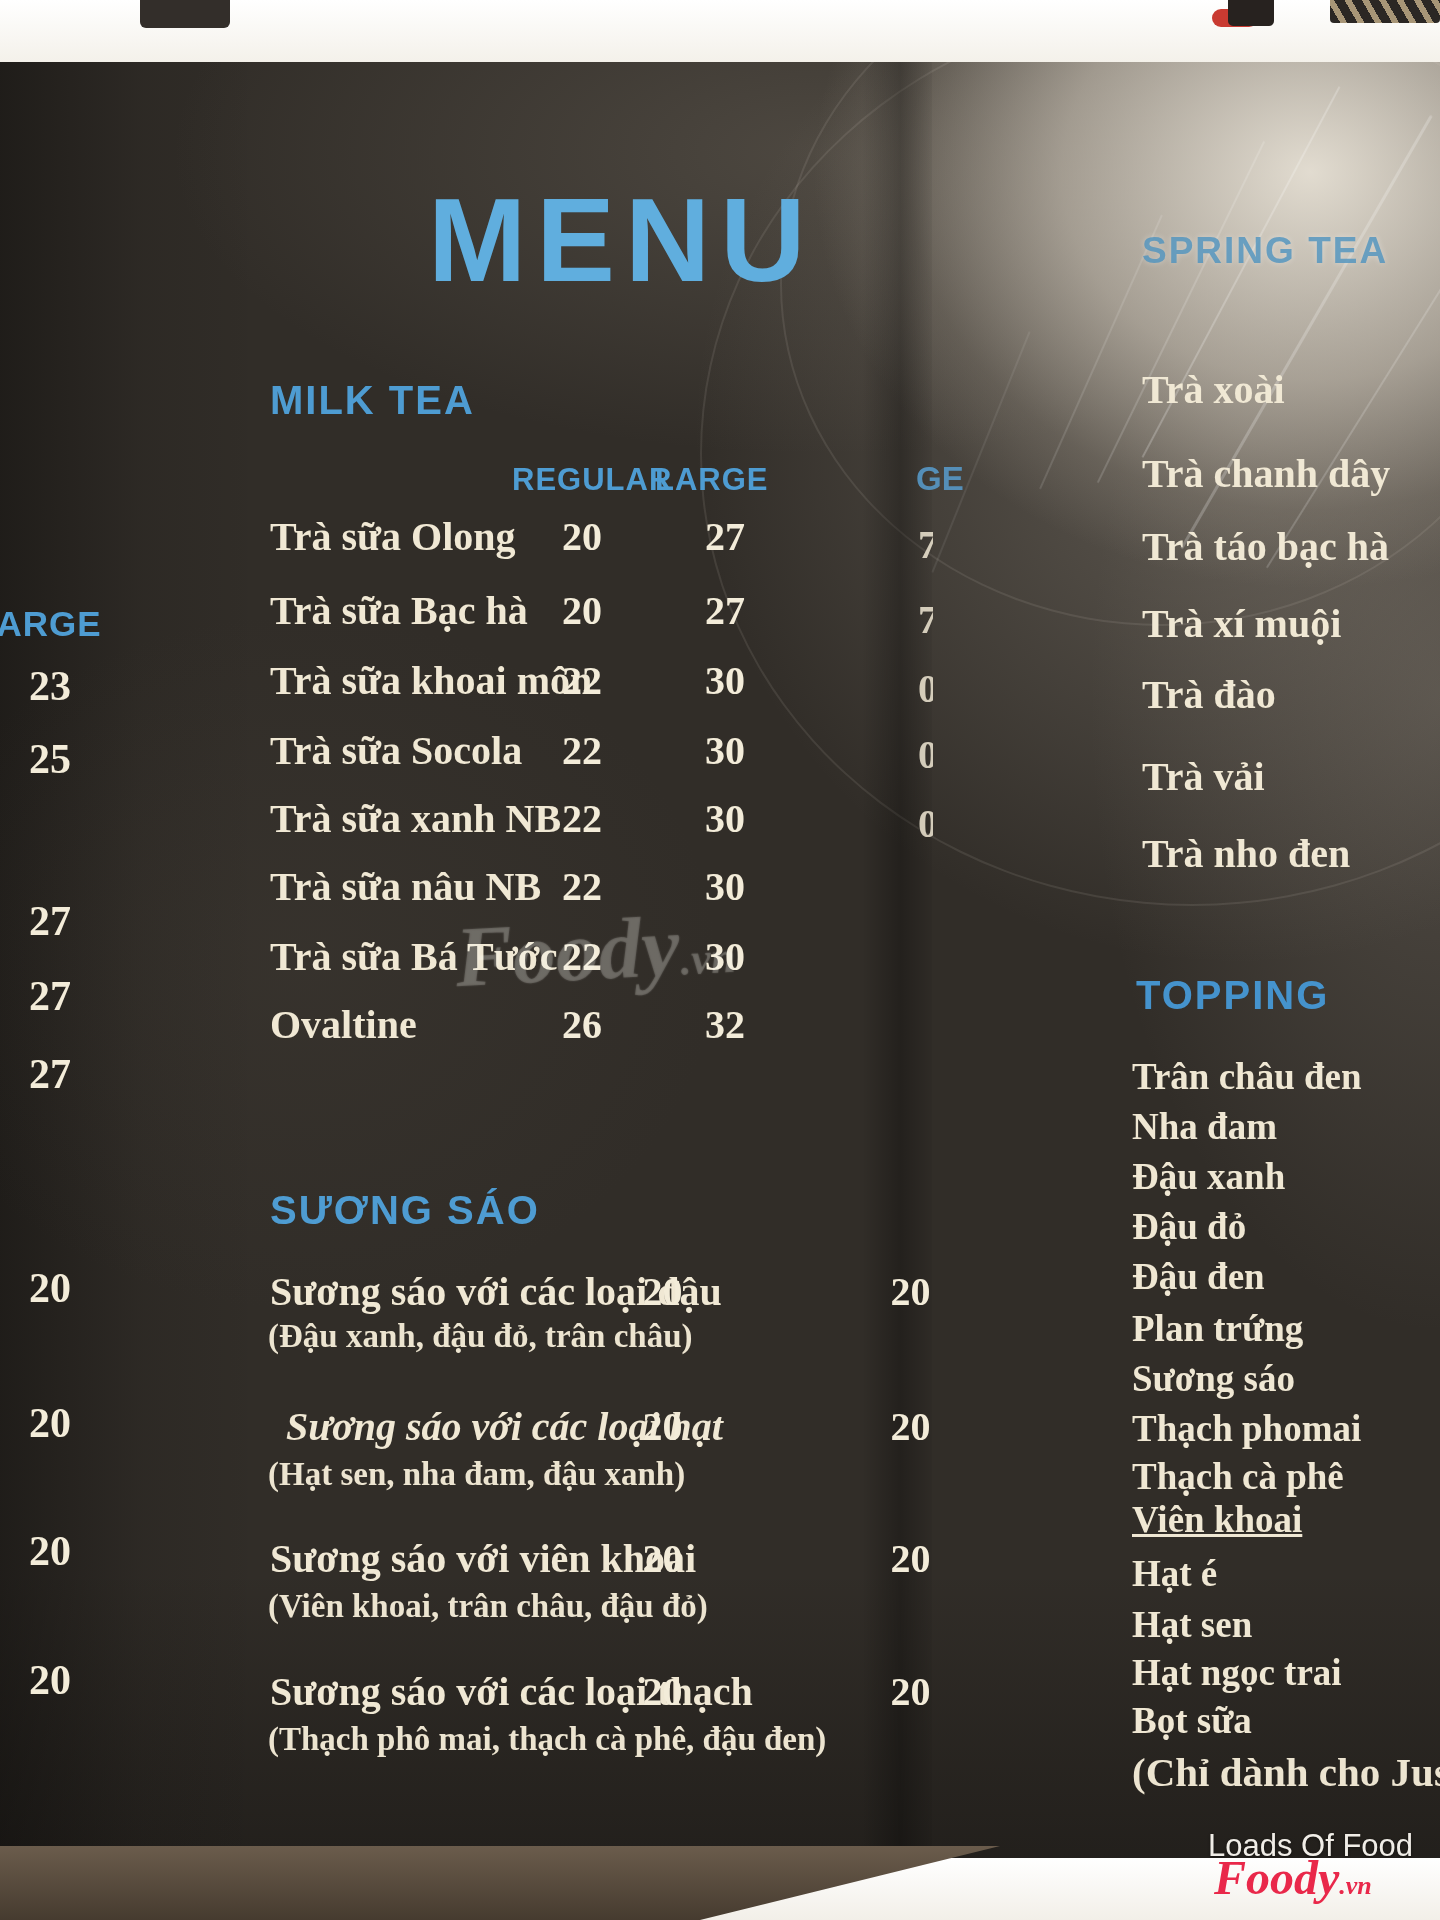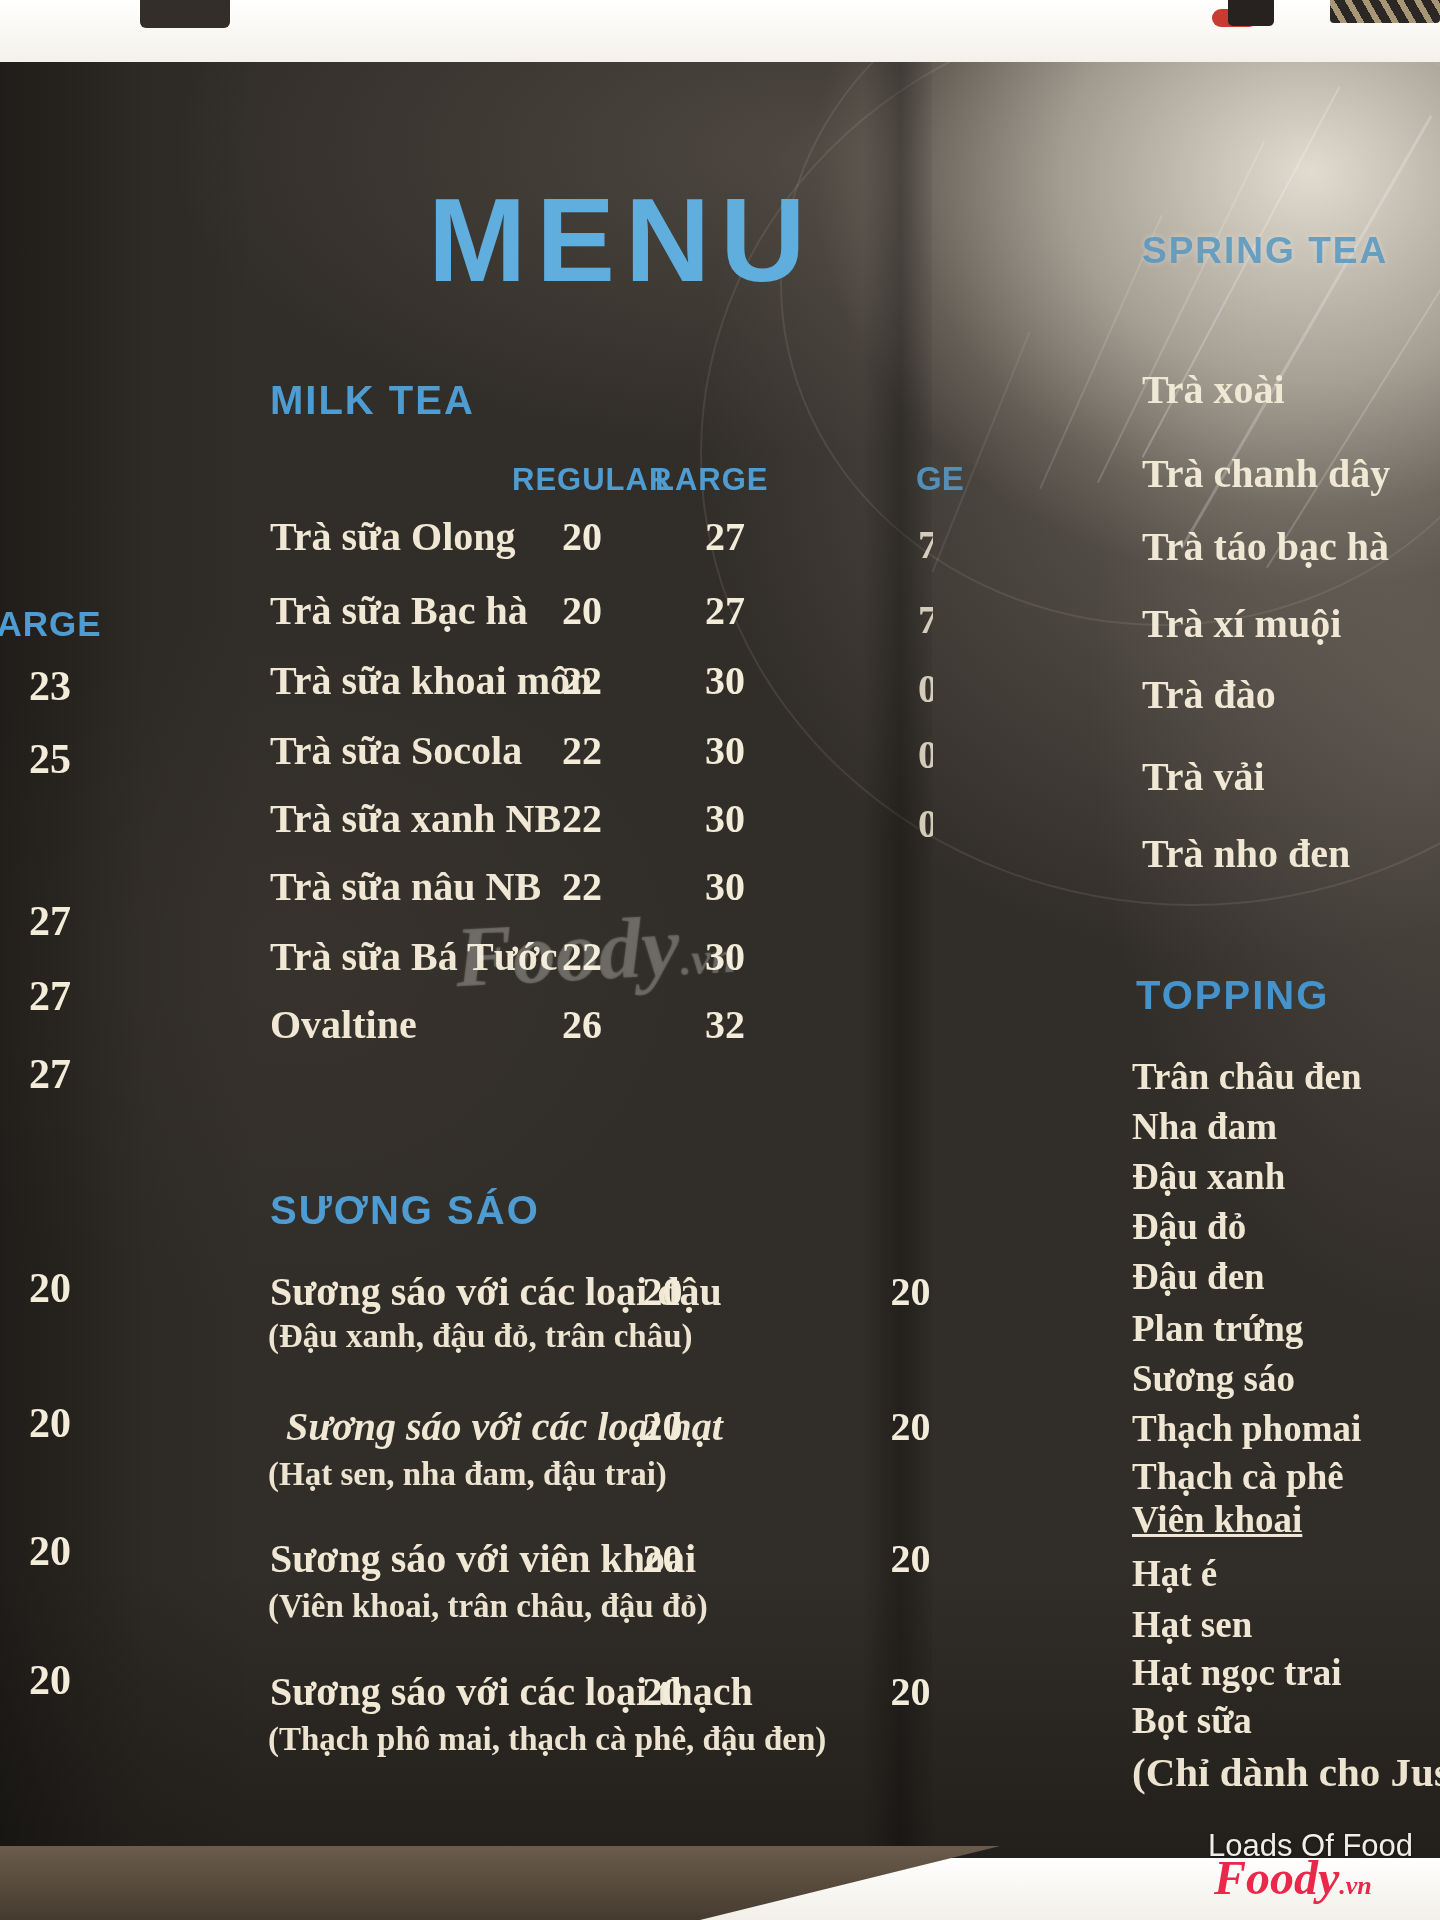--- a/index.html
+++ b/index.html
@@ -135,21 +135,21 @@
     <div class="hd suong-hd">SƯƠNG SÁO</div>
 
     <div class="item" style="left:270px;top:1206px;">Sương sáo với các loại đậu</div>
     <div class="price" style="left:600px;top:1206px;width:125px;">20</div>
     <div class="price" style="left:848px;top:1206px;width:125px;">20</div>
     <div class="desc" style="left:268px;top:1256px;">(Đậu xanh, đậu đỏ, trân châu)</div>
 
     <div class="item" style="left:286px;top:1341px;font-style:italic;">Sương sáo với các loại hạt</div>
     <div class="price" style="left:600px;top:1341px;width:125px;">20</div>
     <div class="price" style="left:848px;top:1341px;width:125px;">20</div>
-    <div class="desc" style="left:268px;top:1394px;">(Hạt sen, nha đam, đậu trai)</div>
+    <div class="desc" style="left:268px;top:1394px;">(Hạt sen, nha đam, đậu xanh)</div>
 
     <div class="item" style="left:270px;top:1473px;">Sương sáo với viên khoai</div>
     <div class="price" style="left:600px;top:1473px;width:125px;">20</div>
     <div class="price" style="left:848px;top:1473px;width:125px;">20</div>
     <div class="desc" style="left:268px;top:1526px;">(Viên khoai, trân châu, đậu đỏ)</div>
 
     <div class="item" style="left:270px;top:1606px;">Sương sáo với các loại thạch</div>
     <div class="price" style="left:600px;top:1606px;width:125px;">20</div>
     <div class="price" style="left:848px;top:1606px;width:125px;">20</div>
     <div class="desc" style="left:268px;top:1659px;">(Thạch phô mai, thạch cà phê, đậu đen)</div>

